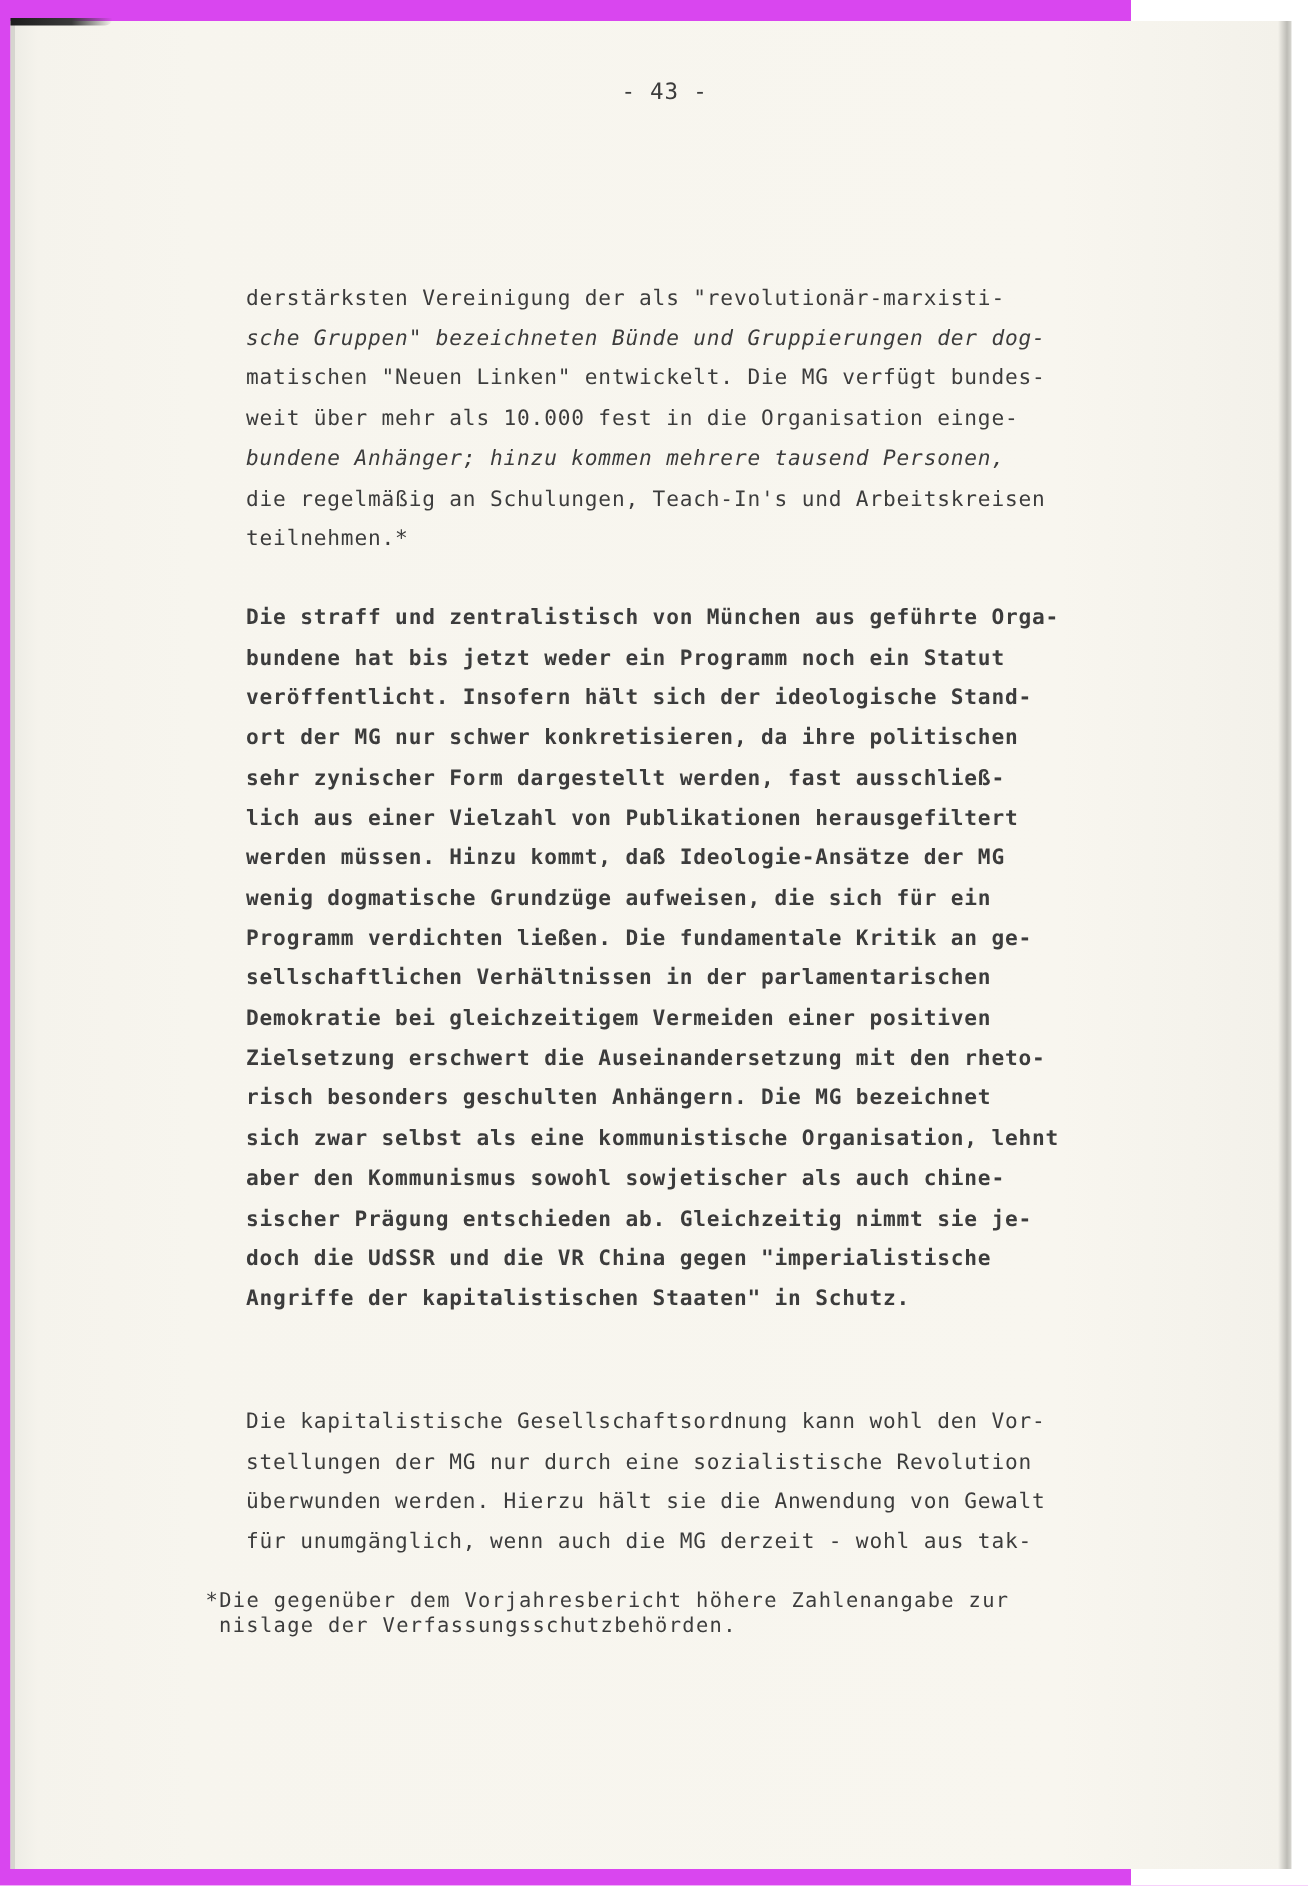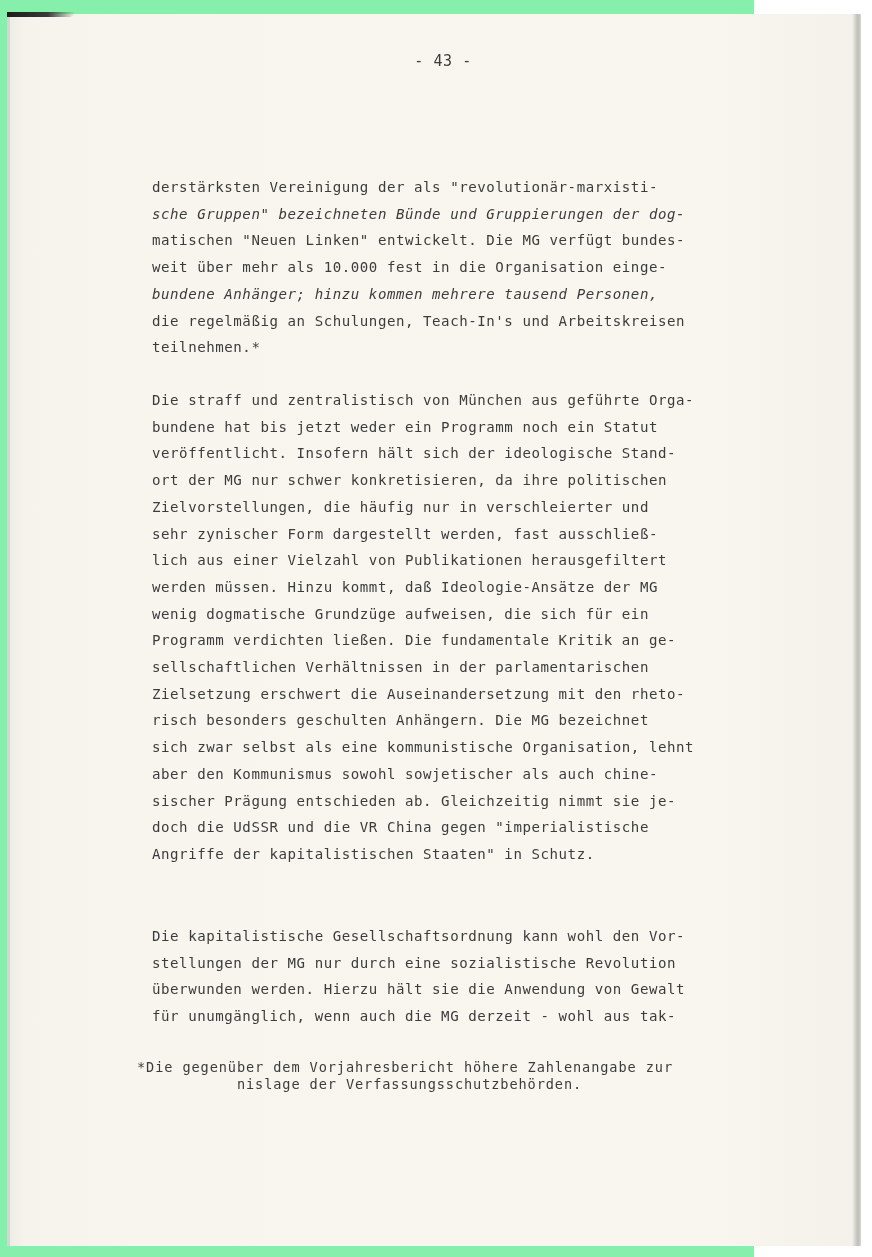--- a/index.html
+++ b/index.html
@@ -7,21 +7,21 @@
       padding: 0;
       width: 872px;
       height: 1257px;
       background: #ffffff;
       overflow: hidden;
     }
     .scan {
       position: relative;
       width: 754px;
       height: 1257px;
-      background: #86efac;
+      background: #d946ef;
     }
     .paper {
       position: absolute;
       left: 7px;
       top: 14px;
       width: 854px;
       height: 1232px;
       background: linear-gradient(90deg, #ecebe4 0px, #f5f3ec 18px, #f7f5ee 120px, #f8f6ef 700px, #f3f1ea 845px, #bdbcb6 851px, #d8d7d1 854px);
     }
     .corner-shadow {
@@ -53,41 +53,40 @@
       top: 52px;
       text-align: center;
       font-size: 15px;
       padding-left: 14px;
       box-sizing: border-box;
       white-space: pre;
     }
     .paragraph {
       position: absolute;
       left: 148px;
-      margin: 4px;
+      margin: 16px;
       font-size: 14.1px;
       line-height: 26.7px;
     }
     .line {
       display: block;
       white-space: pre;
     }
     .it { font-style: italic; }
     .p1 { top: 170px; }
-    .p2 { top: 383px; }
+    .p2 { top: 383px; font-weight: bold; }
     .p3 { top: 919px; }
     .footnote {
       position: absolute;
       left: 137px;
       top: 1059px;
       margin: 0;
       font-size: 13.6px;
       line-height: 16.8px;
       letter-spacing: 0.9px;
-      text-align: center;
     }
     .footnote .cont { padding-left: 9px; }
   </style>
 </head>
 <body>
 
 <div class="scan">
   <div class="paper"></div>
   <div class="left-edge"></div>
   <div class="corner-shadow"></div>
@@ -102,27 +101,27 @@
     <span class="line it">bundene Anhänger; hinzu kommen mehrere tausend Personen,</span>
     <span class="line">die regelmäßig an Schulungen, Teach-In's und Arbeitskreisen</span>
     <span class="line">teilnehmen.*</span>
   </div>
 
   <div class="text paragraph p2">
     <span class="line">Die straff und zentralistisch von München aus geführte Orga-</span>
     <span class="line">bundene hat bis jetzt weder ein Programm noch ein Statut</span>
     <span class="line">veröffentlicht. Insofern hält sich der ideologische Stand-</span>
     <span class="line">ort der MG nur schwer konkretisieren, da ihre politischen</span>
-    <span class="line">Zielvorstellungen, die häufig nur in verschleierter und</span>
     <span class="line">sehr zynischer Form dargestellt werden, fast ausschließ-</span>
     <span class="line">lich aus einer Vielzahl von Publikationen herausgefiltert</span>
     <span class="line">werden müssen. Hinzu kommt, daß Ideologie-Ansätze der MG</span>
     <span class="line">wenig dogmatische Grundzüge aufweisen, die sich für ein</span>
     <span class="line">Programm verdichten ließen. Die fundamentale Kritik an ge-</span>
     <span class="line">sellschaftlichen Verhältnissen in der parlamentarischen</span>
+    <span class="line">Demokratie bei gleichzeitigem Vermeiden einer positiven</span>
     <span class="line">Zielsetzung erschwert die Auseinandersetzung mit den rheto-</span>
     <span class="line">risch besonders geschulten Anhängern. Die MG bezeichnet</span>
     <span class="line">sich zwar selbst als eine kommunistische Organisation, lehnt</span>
     <span class="line">aber den Kommunismus sowohl sowjetischer als auch chine-</span>
     <span class="line">sischer Prägung entschieden ab. Gleichzeitig nimmt sie je-</span>
     <span class="line">doch die UdSSR und die VR China gegen "imperialistische</span>
     <span class="line">Angriffe der kapitalistischen Staaten" in Schutz.</span>
   </div>
 
   <div class="text paragraph p3">

